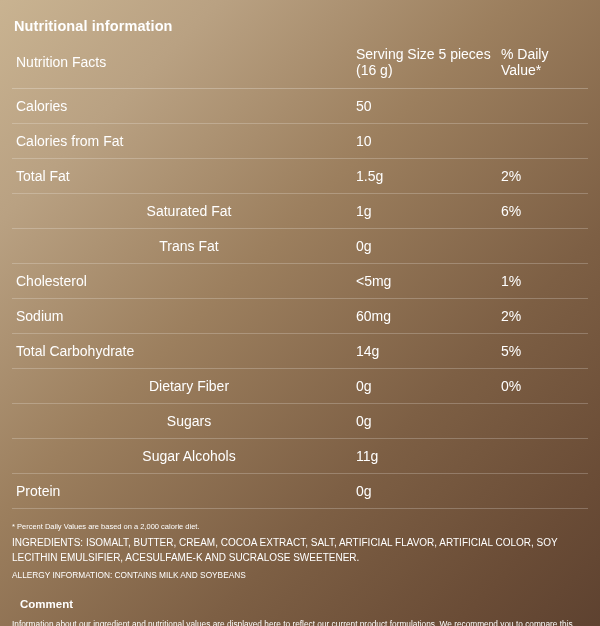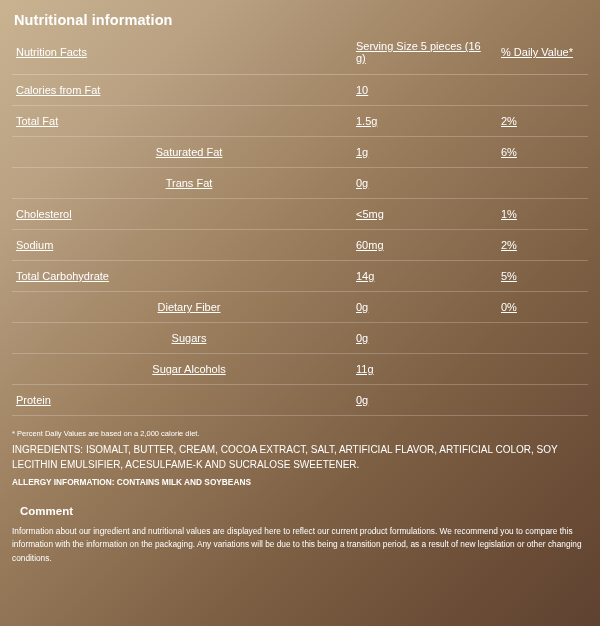--- a/index.html
+++ b/index.html
@@ -15,30 +15,29 @@
     overflow: hidden;
   }
   .page {
     padding: 10px 12px 0 12px;
     box-sizing: border-box;
     width: 600px;
   }
   h1.section-title {
     font-size: 14.5px;
     font-weight: bold;
-    margin: 2px 0 10px 2px;
+    margin: 8px 0 10px 2px;
     color: #ffffff;
     letter-spacing: 0.1px;
   }
   table.nutrition {
     width: 576px;
     border-collapse: collapse;
-    font-size: 11px;
+    font-size: 14px;
     table-layout: fixed;
-    text-decoration: underline;
   }
   table.nutrition col.c1 { width: 340px; }
   table.nutrition col.c2 { width: 145px; }
   table.nutrition col.c3 { width: 91px; }
   table.nutrition th, table.nutrition td {
     text-align: left;
     font-weight: normal;
     padding: 9px 4px 9px 4px;
     vertical-align: middle;
     color: #ffffff;
@@ -66,21 +65,21 @@
     font-size: 7.5px;
     margin-bottom: 4px;
   }
   .ingredients {
     font-size: 10px;
     line-height: 1.45;
     margin-bottom: 4px;
   }
   .allergy {
     font-size: 8.3px;
-    font-weight: bold;
+    font-weight: normal;
     margin-bottom: 0;
   }
   h2.comment-title {
     font-size: 11.5px;
     font-weight: bold;
     margin: 16px 0 8px 8px;
     color: #ffffff;
   }
   .comment-body {
     font-size: 8.3px;
@@ -103,20 +102,25 @@
       <col class="c3">
     </colgroup>
     <thead>
       <tr>
         <th>Nutrition Facts</th>
         <th>Serving Size 5 pieces (16 g)</th>
         <th>% Daily Value*</th>
       </tr>
     </thead>
     <tbody>
+      <tr>
+        <td class="label">Calories</td>
+        <td>50</td>
+        <td></td>
+      </tr>
       <tr>
         <td class="label">Calories from Fat</td>
         <td>10</td>
         <td></td>
       </tr>
       <tr>
         <td class="label">Total Fat</td>
         <td>1.5g</td>
         <td>2%</td>
       </tr>

